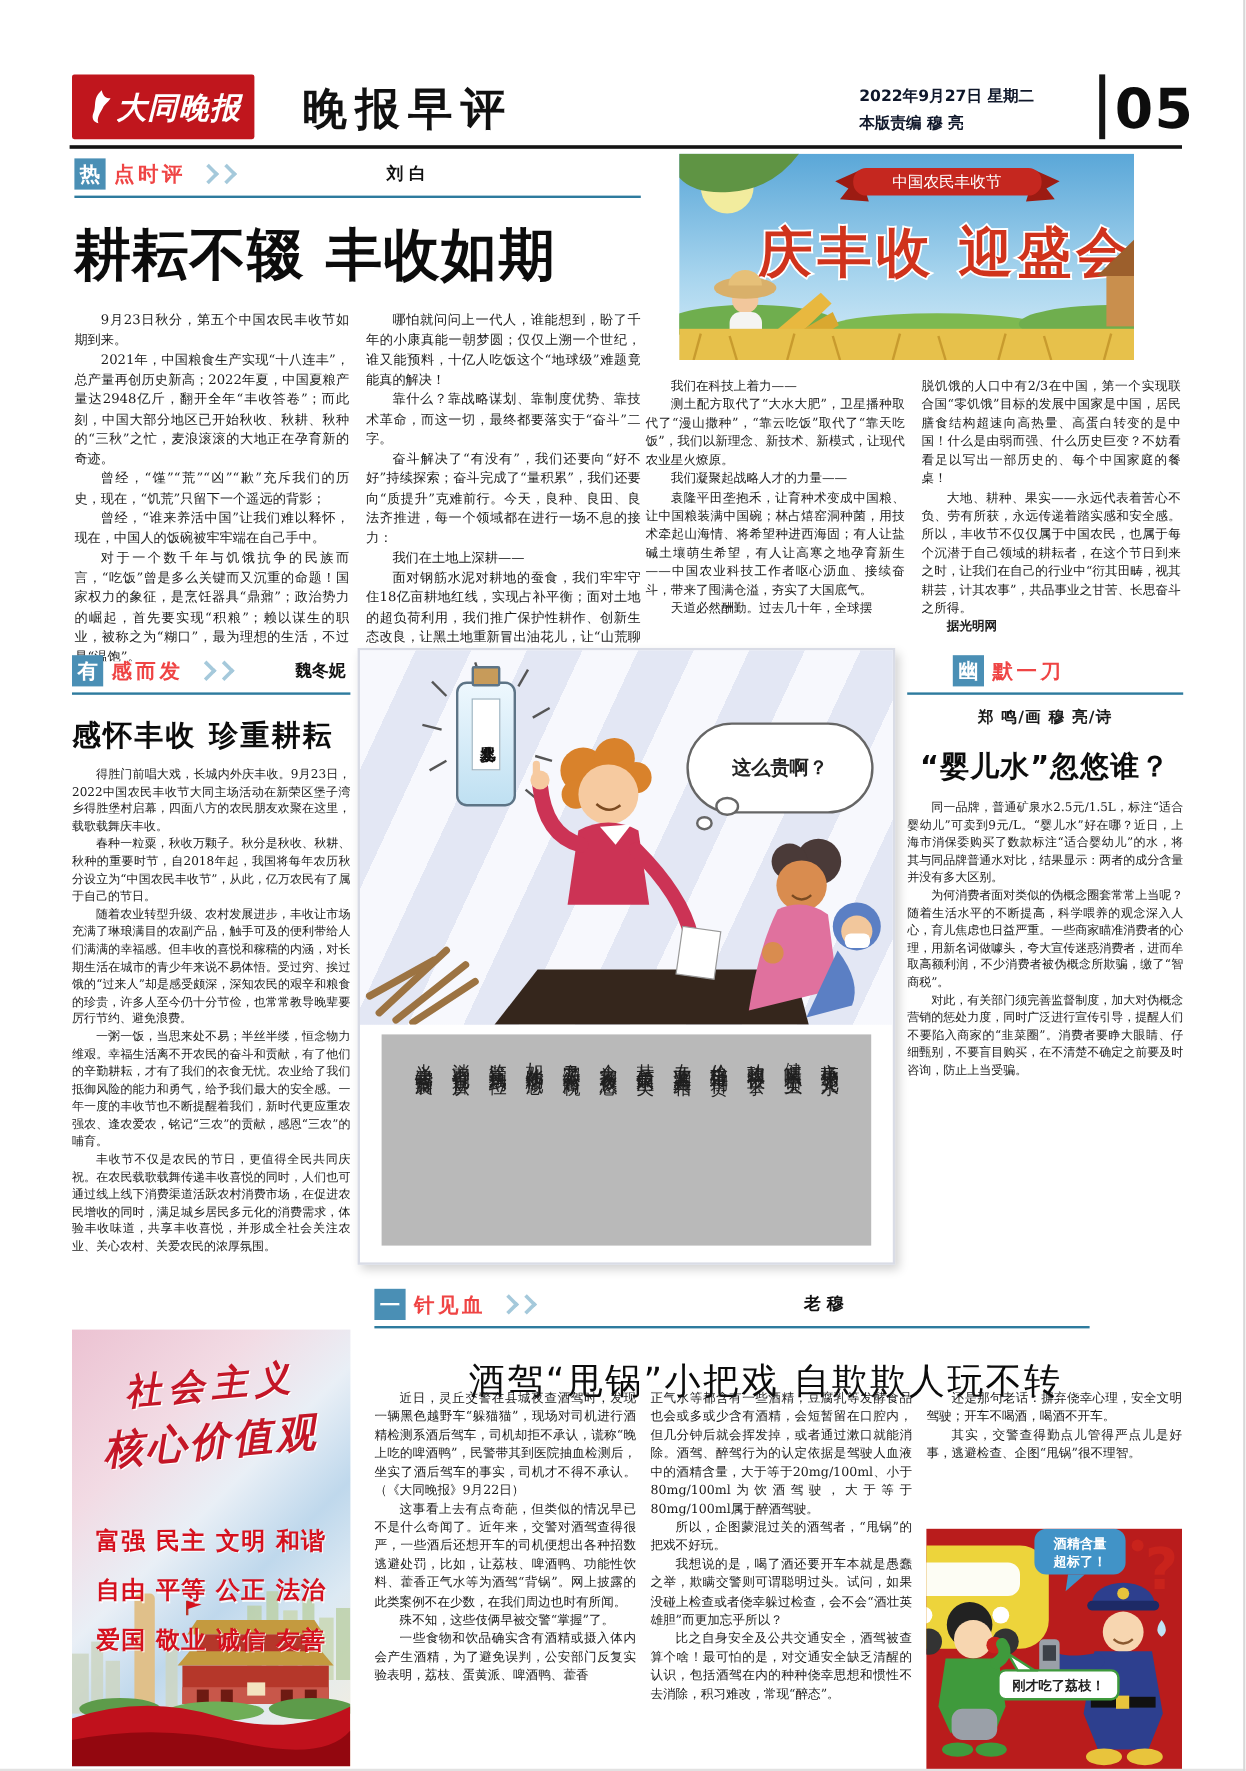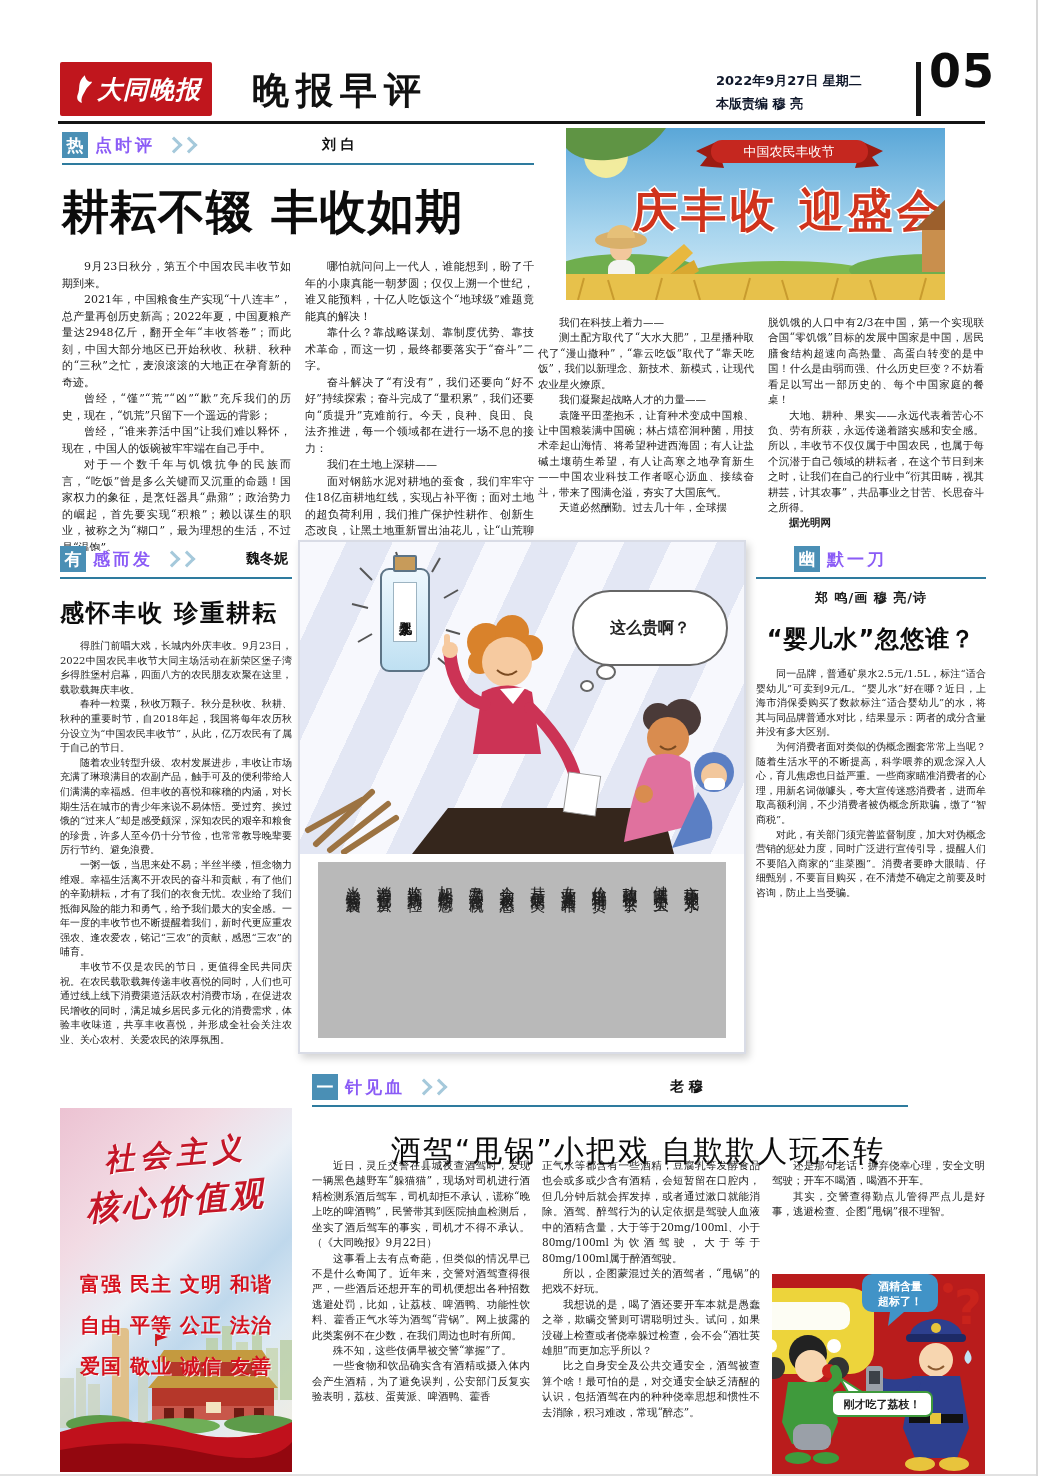--- a/index.html
+++ b/index.html
@@ -6,27 +6,27 @@
   body{width:1038px;height:1476px;font-family:"DejaVu Sans",sans-serif;}
   #page{position:relative;width:1038px;height:1476px;background:#fff;overflow:hidden;
         box-shadow:inset -2px 0 0 #d8d8d8, inset 0 -2px 0 #e2e2e2;}
   
   .logo{position:absolute;left:60px;top:62px;width:152px;height:54px;background:#c0161d;border-radius:2px;
         display:flex;align-items:center;justify-content:center;gap:4px;}
   .logo-text{color:#fff;font-size:25px;font-weight:700;font-style:italic;letter-spacing:1px;font-family:"DejaVu Serif",serif;}
   .masthead{position:absolute;left:252px;top:66px;font-size:37px;font-weight:900;color:#111;letter-spacing:7px;}
   .hd-info{position:absolute;left:716px;top:70px;font-size:13px;font-weight:700;color:#0f172a;line-height:1.75;}
   .hd-bar{position:absolute;left:916px;top:62px;width:5px;height:54px;background:#151515;}
-  .pagenum{position:absolute;left:929px;top:44px;font-size:46px;font-weight:900;color:#0d0d0d;letter-spacing:1px;}
+  .pagenum{position:absolute;left:929px;top:64px;font-size:46px;font-weight:900;color:#0d0d0d;letter-spacing:1px;}
   .black-rule{position:absolute;left:58px;top:121px;width:927px;height:3px;background:#141414;}
   
   .sec-head{display:flex;align-items:center;gap:7px;border-bottom:2px solid #2e7b9e;padding-bottom:5px;}
   .tagbox{width:26px;height:26px;background:#4a8fb5;color:#fff;font-weight:700;font-size:17px;
           display:flex;align-items:center;justify-content:center;flex:none;}
-  .tagrest{font-size:17px;font-weight:700;color:#8b5cf6;letter-spacing:3px;}
+  .tagrest{font-size:17px;font-weight:700;color:#ef4444;letter-spacing:3px;}
   .chevs{display:flex;gap:3px;margin-left:6px;}
   .chev{width:9px;height:9px;border-top:3px solid #a5c9db;border-right:3px solid #a5c9db;transform:rotate(45deg);}
   .sec-author{font-size:14px;font-weight:700;color:#111;}
   
   .bodytext p{margin:0;text-indent:2em;text-align:justify;color:#1b1b1b;font-family:"DejaVu Serif",serif;}
   .bodytext p.cont{text-indent:0;}
   .f11{font-size:11px;line-height:1.5;}
   .f105{font-size:10.5px;line-height:1.47;}
   .f10{font-size:10px;line-height:1.46;}
   .src{text-align:right;font-weight:700;text-indent:0;margin-top:4px;}
@@ -48,21 +48,21 @@
   .cartoon-box{position:absolute;left:298px;top:540px;width:448px;height:514px;background:#fff;
                border:2px solid #d9dce6;box-shadow:3px 4px 8px rgba(0,0,0,.18);box-sizing:border-box;}
   .cartoon1{position:relative;width:100%;height:312px;overflow:hidden;
             background:repeating-linear-gradient(115deg,#f7f8fd 0 42px,#e3e7f4 42px 84px);}
   .bottle{position:absolute;left:80px;top:26px;width:46px;height:100px;border:2px solid #5d7486;border-radius:9px;
           background:linear-gradient(#eef8fe,#bfe0f2);}
   .bottle-cap{width:20px;height:13px;background:#c79b5a;border:2px solid #5d7486;margin:-15px auto 0 auto;border-radius:2px;}
   .bottle-label{margin:10px auto 0 auto;width:22px;height:58px;background:#fff;border:1px solid #9db4c2;
                 writing-mode:vertical-rl;text-orientation:upright;font-size:13px;font-weight:700;color:#111;
                 display:flex;align-items:center;justify-content:center;}
-  .tbubble{position:absolute;right:16px;top:48px;width:152px;height:72px;background:#fff;border:2px solid #666;
+  .tbubble{position:absolute;right:16px;top:60px;width:152px;height:72px;background:#fff;border:2px solid #666;
            border-radius:46px;display:flex;align-items:center;justify-content:center;
            font-size:16px;font-weight:700;color:#222;}
   .tb-dot{position:absolute;background:#fff;border:2px solid #666;border-radius:50%;}
   .tb-dot.d1{right:128px;top:122px;width:16px;height:12px;}
   .tb-dot.d2{right:150px;top:138px;width:10px;height:8px;}
   .poembox{margin:8px 18px 0 18px;height:176px;background:#b9b9b9;display:flex;align-items:center;justify-content:center;}
   .poem{writing-mode:vertical-rl;text-orientation:upright;height:152px;font-size:15px;line-height:2.05;
         letter-spacing:2px;color:#1f1f1f;font-family:"DejaVu Serif",serif;}
   .poem div{margin:0;}
   .humor{position:absolute;left:756px;top:546px;width:230px;}

